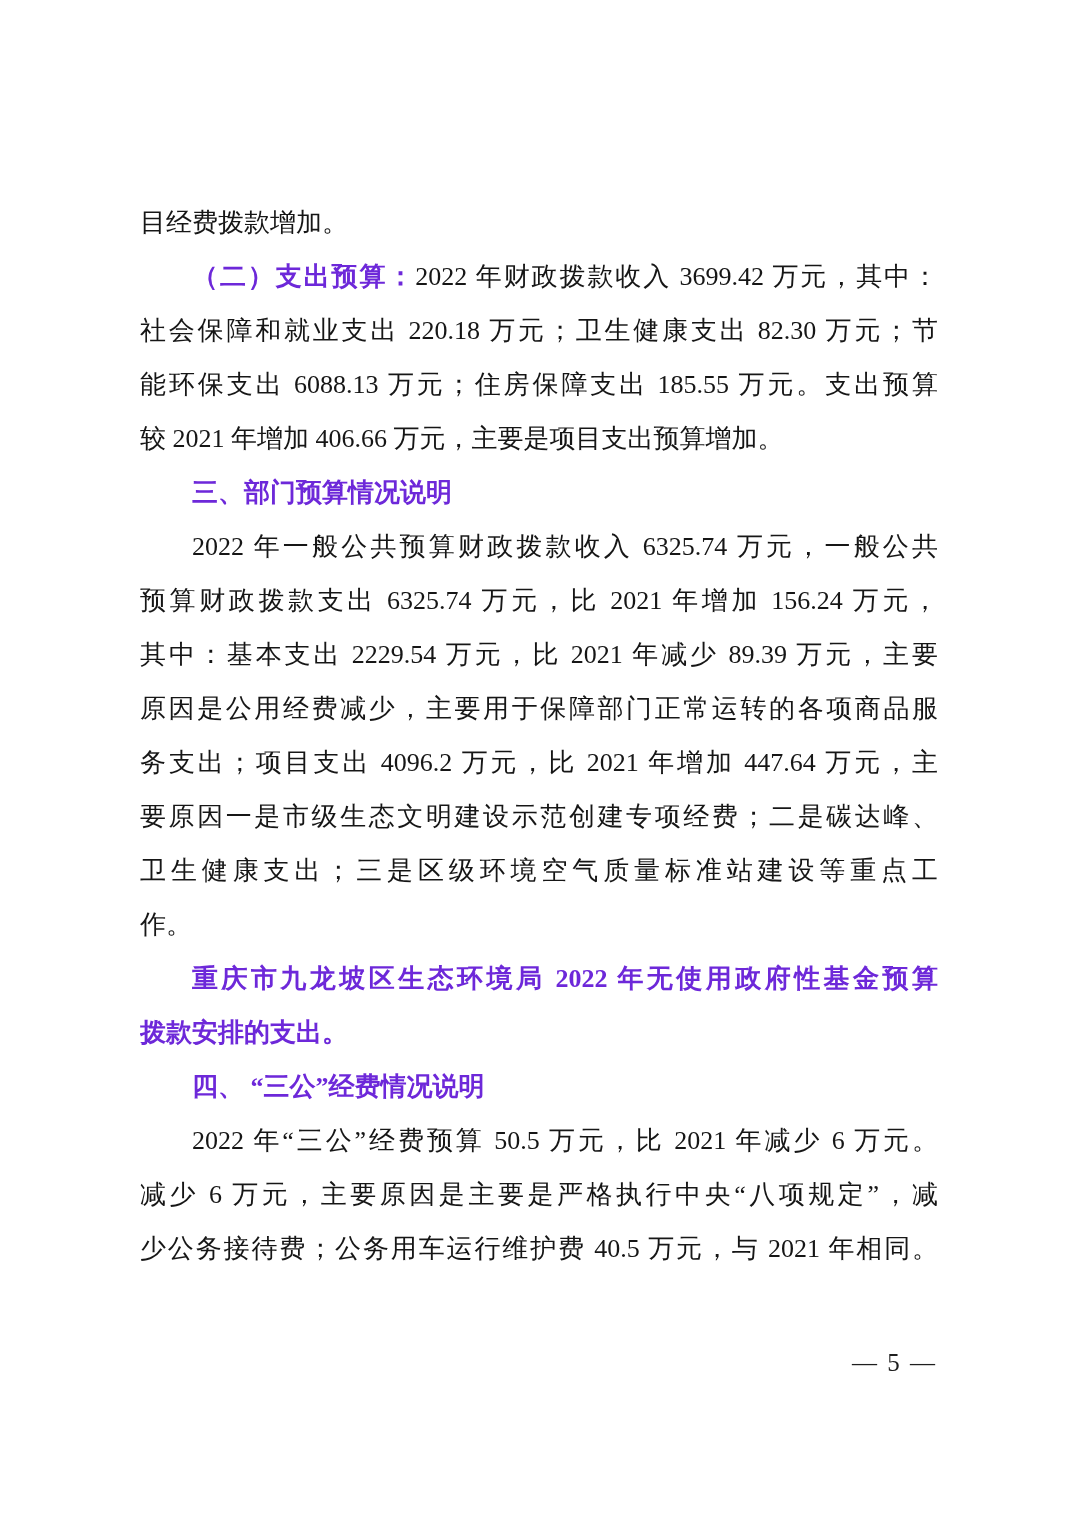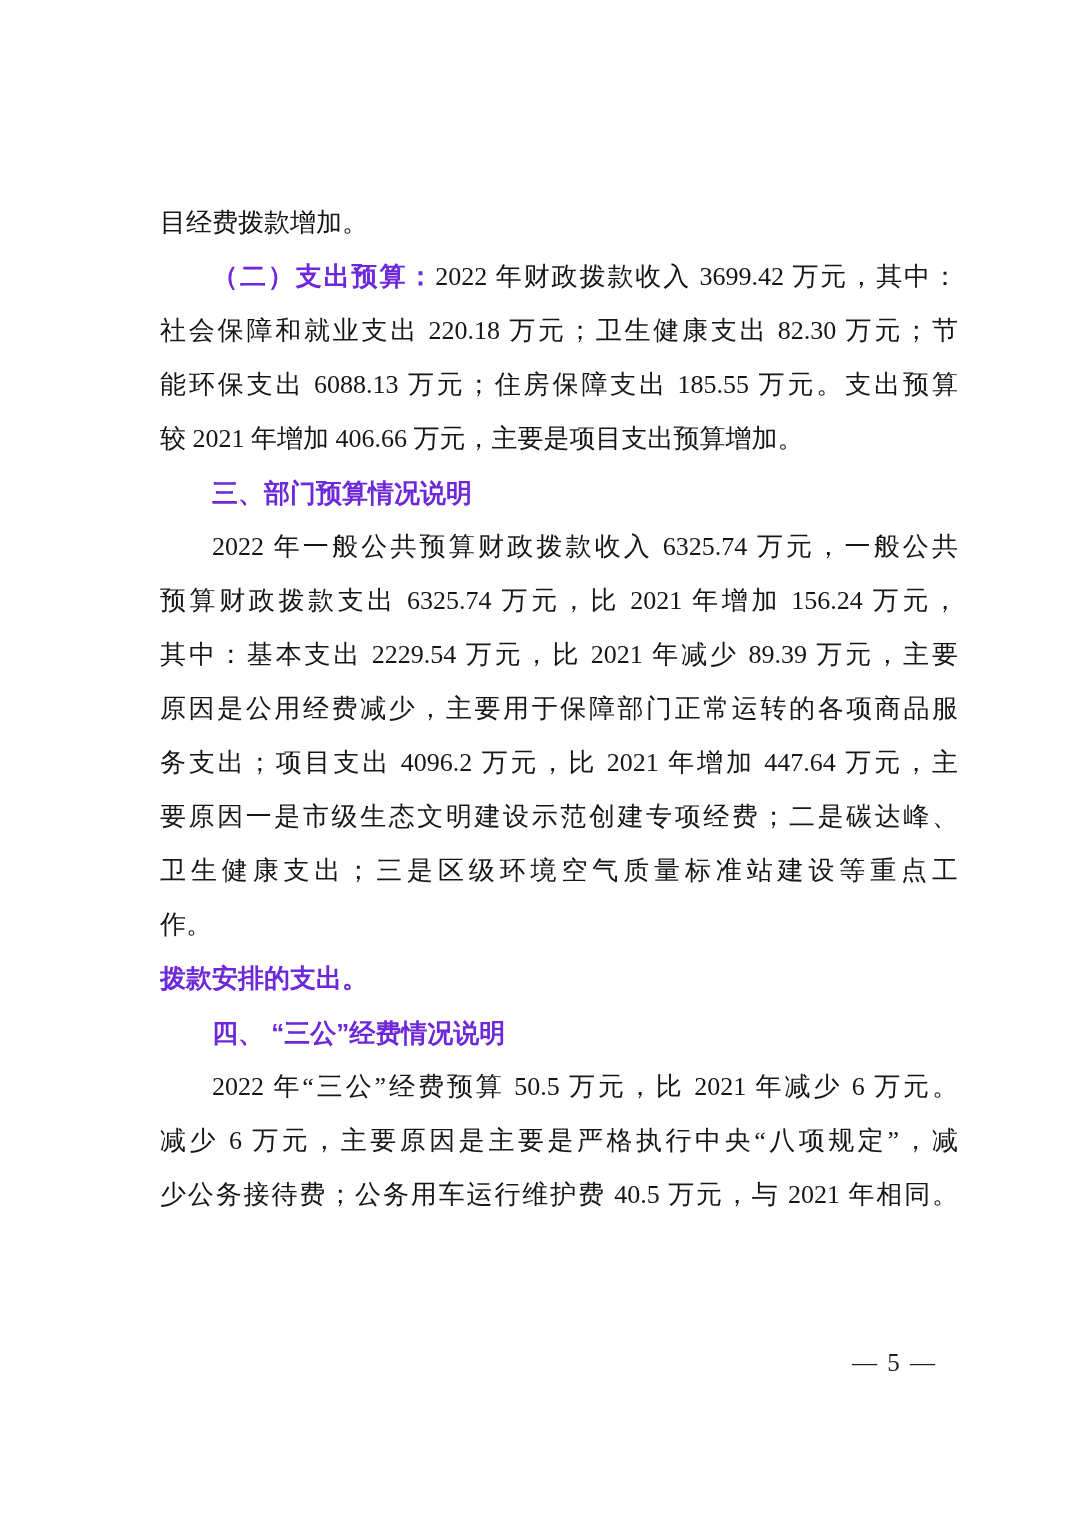--- a/index.html
+++ b/index.html
@@ -14,39 +14,38 @@
     background: #ffffff;
     overflow: hidden;
     font-family: "Liberation Serif", "DejaVu Serif", serif;
     color: #161616;
   }
   .text-block {
     position: absolute;
     left: 140px;
     top: 196px;
     width: 798px;
-    margin-left: 20px;
   }
   .line {
     font-size: 26px;
     line-height: 54px;
     height: 54px;
     overflow: hidden;
     text-align: justify;
     text-align-last: justify;
   }
   .line.no-justify {
     text-align: left;
     text-align-last: left;
   }
   .line.indent {
     text-indent: 2em;
   }
   .line.heading {
-    font-family: Liberation Sans, sans-serif;
+    font-family: Liberation Serif, serif;
     font-weight: 700;
     color: #000000;
   }
   .seg.bold {
     font-weight: 700;
     color: #6d28d9;
   }
   .page-footer {
     position: absolute;
     top: 1348px;
@@ -70,20 +69,21 @@
       <div class="line no-justify"><span class="seg">较 2021 年增加 406.66 万元，主要是项目支出预算增加。</span></div>
       <div class="line indent no-justify heading"><span class="seg bold">三、部门预算情况说明</span></div>
       <div class="line indent"><span class="seg">2022 年一般公共预算财政拨款收入 6325.74 万元，一般公共</span></div>
       <div class="line"><span class="seg">预算财政拨款支出 6325.74 万元，比 2021 年增加 156.24 万元，</span></div>
       <div class="line"><span class="seg">其中：基本支出 2229.54 万元，比 2021 年减少 89.39 万元，主要</span></div>
       <div class="line"><span class="seg">原因是公用经费减少，主要用于保障部门正常运转的各项商品服</span></div>
       <div class="line"><span class="seg">务支出；项目支出 4096.2 万元，比 2021 年增加 447.64 万元，主</span></div>
       <div class="line"><span class="seg">要原因一是市级生态文明建设示范创建专项经费；二是碳达峰、</span></div>
       <div class="line"><span class="seg">卫生健康支出；三是区级环境空气质量标准站建设等重点工</span></div>
       <div class="line no-justify"><span class="seg">作。</span></div>
+      <div class="line indent"><span class="seg bold">重庆市九龙坡区生态环境局 2022 年无使用政府性基金预算</span></div>
       <div class="line no-justify"><span class="seg bold">拨款安排的支出。</span></div>
       <div class="line indent no-justify heading"><span class="seg bold">四、 “三公”经费情况说明</span></div>
       <div class="line indent"><span class="seg">2022 年“三公”经费预算 50.5 万元，比 2021 年减少 6 万元。</span></div>
       <div class="line"><span class="seg">减少 6 万元，主要原因是主要是严格执行中央“八项规定”，减</span></div>
       <div class="line"><span class="seg">少公务接待费；公务用车运行维护费 40.5 万元，与 2021 年相同。</span></div>
     </div>
   <div class="page-footer">— 5 —</div>
 </div>
 
 </body></html>

